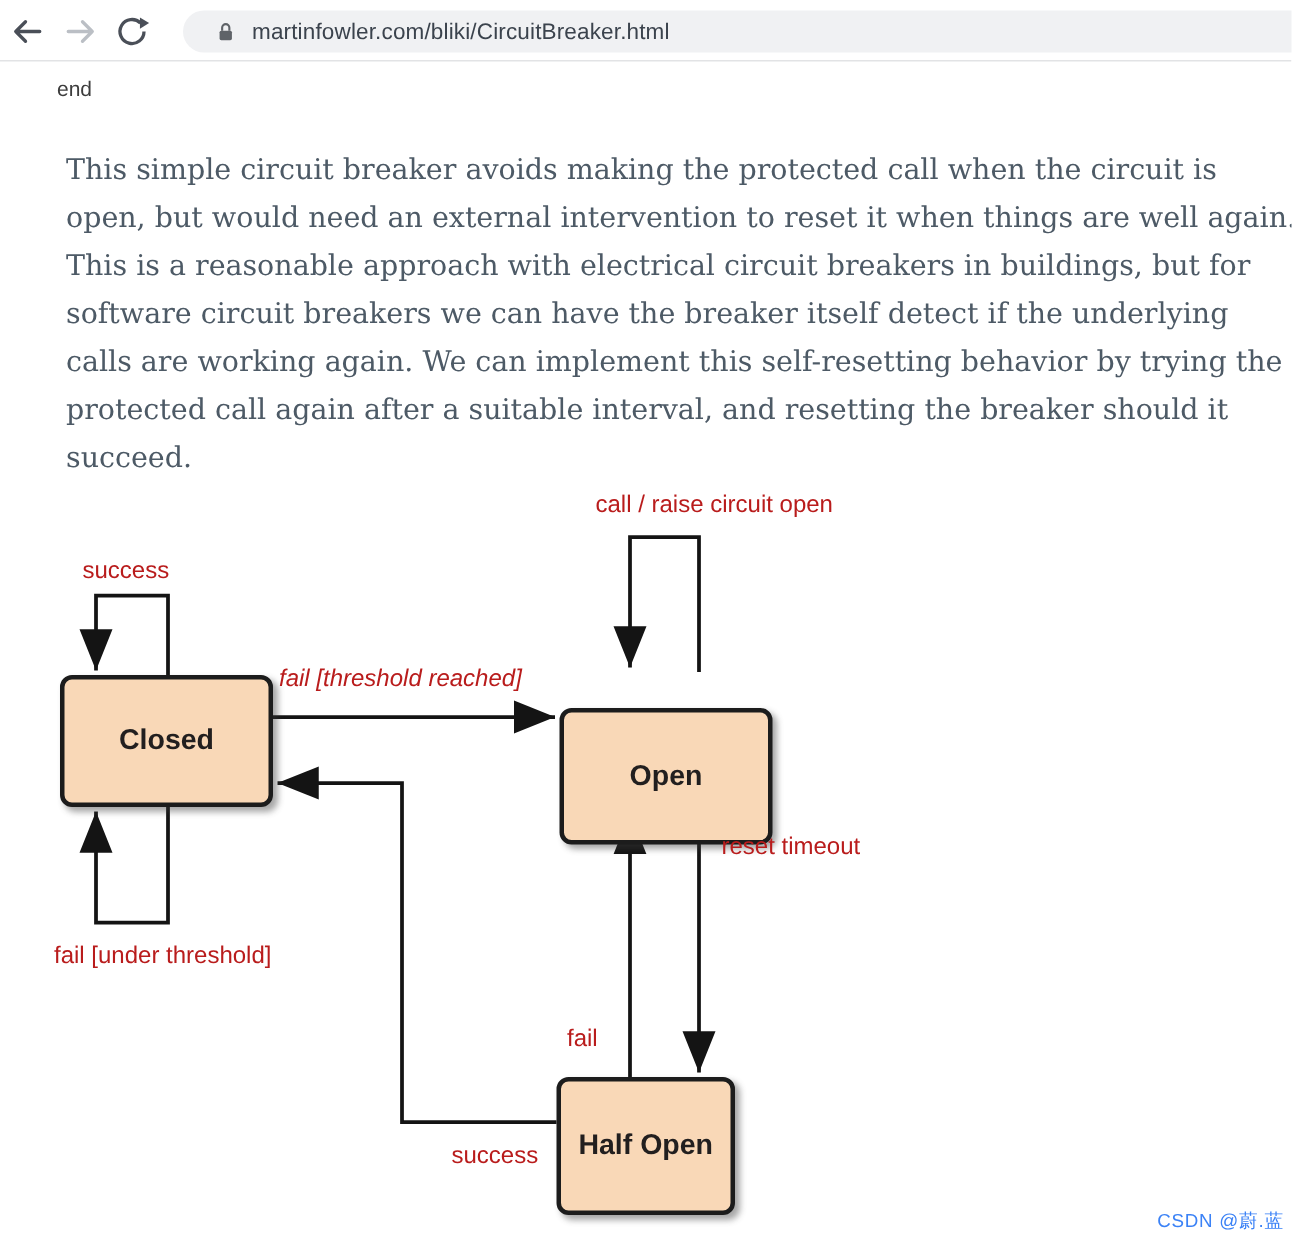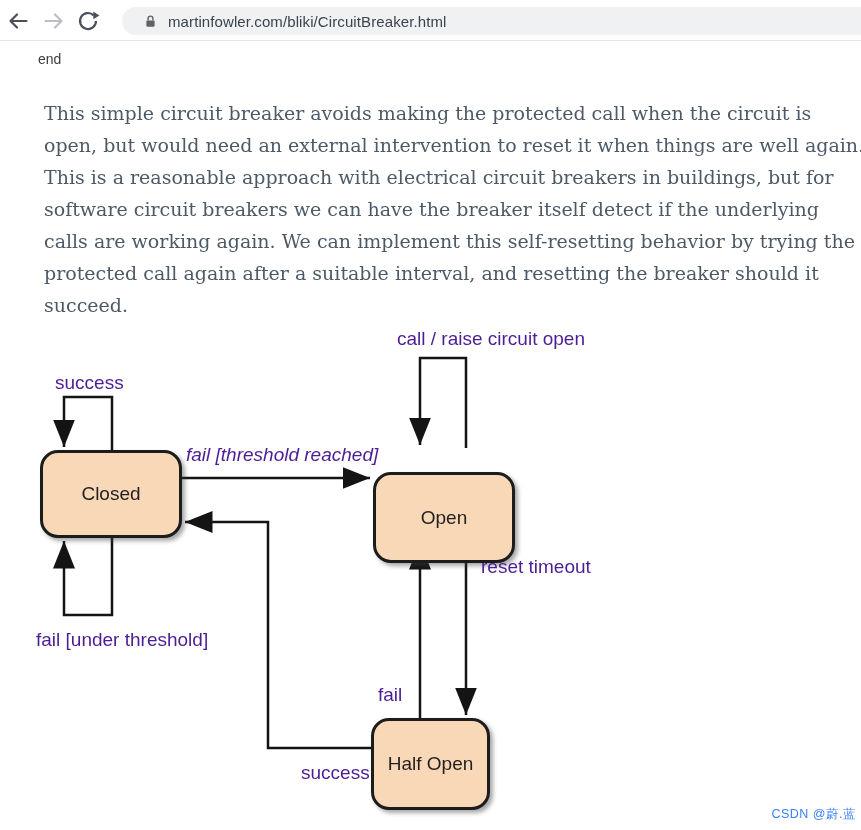--- a/index.html
+++ b/index.html
@@ -37,30 +37,30 @@
     font-size: 19px; line-height: 32px; color: #4d5a66; margin-left: 28px;
   }
 
   
   .diagram { position: absolute; left: 0; top: 320px; width: 861px; height: 510px; }
   .diagram svg.wires { position: absolute; left: 0; top: 0; }
   .state-box {
     position: absolute;
     background: #f9d8b7;
     border: 3px solid #1c1c1c;
-    border-radius: 18px;
+    border-radius: 8px;
     box-shadow: 3px 3px 4px rgba(60,60,60,0.45);
     display: flex; align-items: center; justify-content: center;
-    font-weight: normal; font-size: 19px; color: #221f1f;
+    font-weight: bold; font-size: 19px; color: #221f1f;
   }
   .state-closed    { left: 40px;  top: 130px; width: 142px; height: 88px; }
   .state-open      { left: 373px; top: 128px; width: 142px; height: 91px; margin-top: 24px; }
   .state-half-open { left: 371px; top: 398px; width: 119px; height: 92px; }
   .edge-label {
-    position: absolute; font-size: 19px; color: #4c1d95; white-space: nowrap;
+    position: absolute; font-size: 16px; color: #b91c1c; white-space: nowrap;
   }
   .lbl-success-top    { left: 55px;  top: 52px;  }
   .lbl-call-raise     { left: 397px; top: 8px;   }
   .lbl-fail-threshold { left: 186px; top: 124px; font-style: italic; }
   .lbl-reset-timeout  { left: 481px; top: 236px; }
   .lbl-fail-under     { left: 36px;  top: 309px; }
   .lbl-fail           { left: 378px; top: 364px; }
   .lbl-success-bottom { left: 301px; top: 442px; }
 
   

